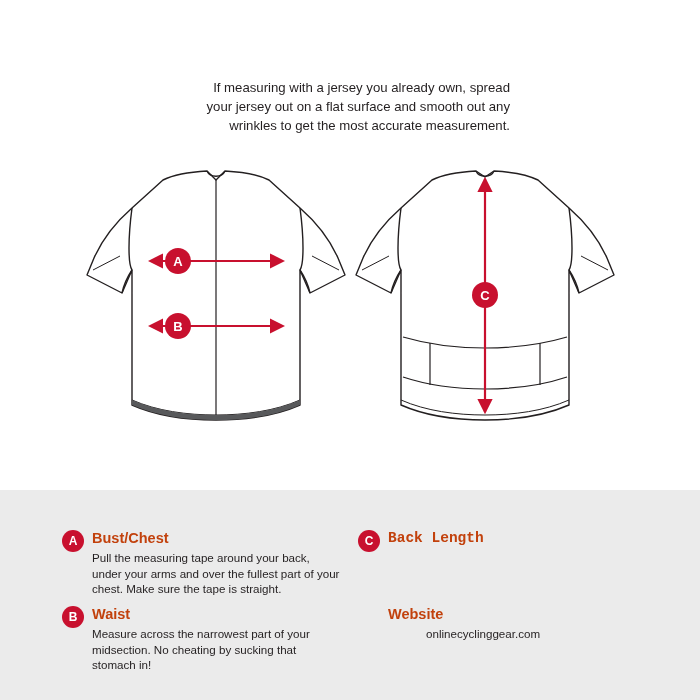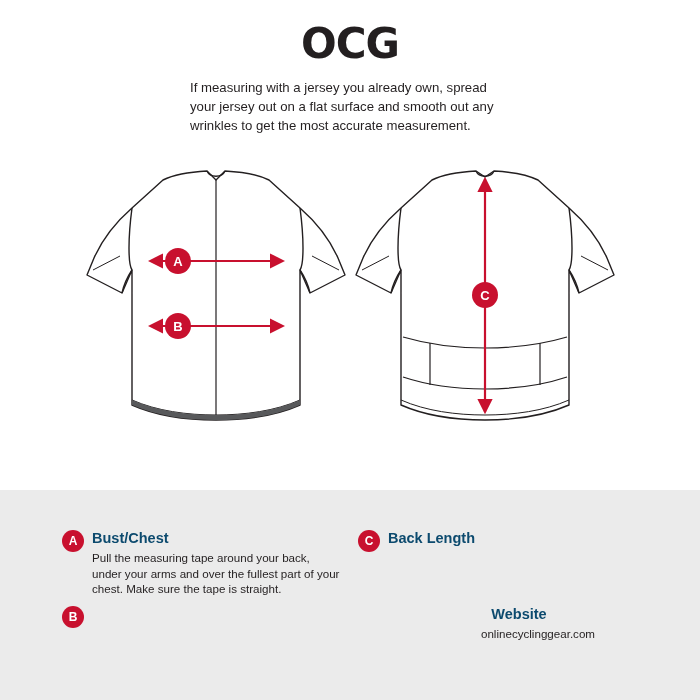--- a/index.html
+++ b/index.html
@@ -32,21 +32,21 @@
     font-size: 42px;
     letter-spacing: -1px;
     color: #231f20;
     line-height: 44px;
   }
   .intro {
     position: absolute;
     top: 78px;
     left: 190px;
     width: 320px;
-    text-align: left;
+    text-align: right;
     font-size: 13.2px;
     line-height: 19px;
     color: #231f20;
   }
   
   .illustration {
     position: absolute;
     top: 160px;
     left: 0;
     width: 700px;
@@ -76,21 +76,21 @@
     color: #ffffff;
     font-size: 12px;
     font-weight: bold;
     line-height: 22px;
     text-align: center;
     font-family: "Liberation Sans", sans-serif;
   }
   .legend-title {
     font-size: 14.5px;
     font-weight: bold;
-    color: #0c4a6e;
+    color: #c2410c;
     margin: 0 0 4px 0;
     line-height: 16px;
   }
   .legend-body {
     font-size: 11.6px;
     line-height: 15.5px;
     color: #231f20;
   }
   .legend-text {
     position: absolute;
@@ -102,21 +102,20 @@
     line-height: 15.5px;
     color: #231f20;
     margin-left: 38px;
   }
 </style>
 </head>
 <body>
 
 <div class="page">
 
-  <div class="logo">OCG</div>
 
   <div class="intro">If measuring with a jersey you already own, spread your jersey out on a flat surface and smooth out any wrinkles to get the most accurate measurement.</div>
 
   <div class="illustration">
     <svg width="700" height="330" viewBox="0 0 700 330" xmlns="http://www.w3.org/2000/svg">
       <defs>
         <marker id="arrowRight" markerWidth="7" markerHeight="7" refX="6" refY="3.5" orient="auto">
           <polygon points="0 0, 7 3.5, 0 7" fill="#c8102e"></polygon>
         </marker>
         <marker id="arrowLeft" markerWidth="7" markerHeight="7" refX="1" refY="3.5" orient="auto">
@@ -237,31 +236,33 @@
       <div class="badge" style="left:0; top:0;">A</div>
       <div class="legend-text" style="width:248px;">
         <div class="legend-title">Bust/Chest</div>
         <div class="legend-body">Pull the measuring tape around your back, under your arms and over the fullest part of your chest. Make sure the tape is straight.</div>
       </div>
     </div>
 
     <div class="legend-item" style="left:62px; top:116px; width:270px;">
       <div class="badge" style="left:0; top:0;">B</div>
       <div class="legend-text" style="width:248px;">
+        <div class="legend-title">Waist</div>
+        <div class="legend-body">Measure  across the narrowest part of your midsection. No cheating by sucking that stomach in!</div>
       </div>
     </div>
 
     <div class="legend-item" style="left:358px; top:40px; width:290px;">
       <div class="badge" style="left:0; top:0;">C</div>
-      <div class="legend-text" style="width:262px;">
+      <div class="legend-text" style="width:262px;font-family:Liberation Mono, monospace;">
         <div class="legend-title">Back Length</div>
       </div>
     </div>
 
     <div class="legend-item" style="left:358px; top:116px; width:290px;">
-      <div class="legend-text" style="left:30px; width:262px;text-align:center;">
+      <div class="legend-text" style="left:30px; width:262px;">
         <div class="legend-title">Website</div>
         <div class="web-line">onlinecyclinggear.com</div>
       </div>
     </div>
 
   </div>
 </div>
 
 </body></html>

